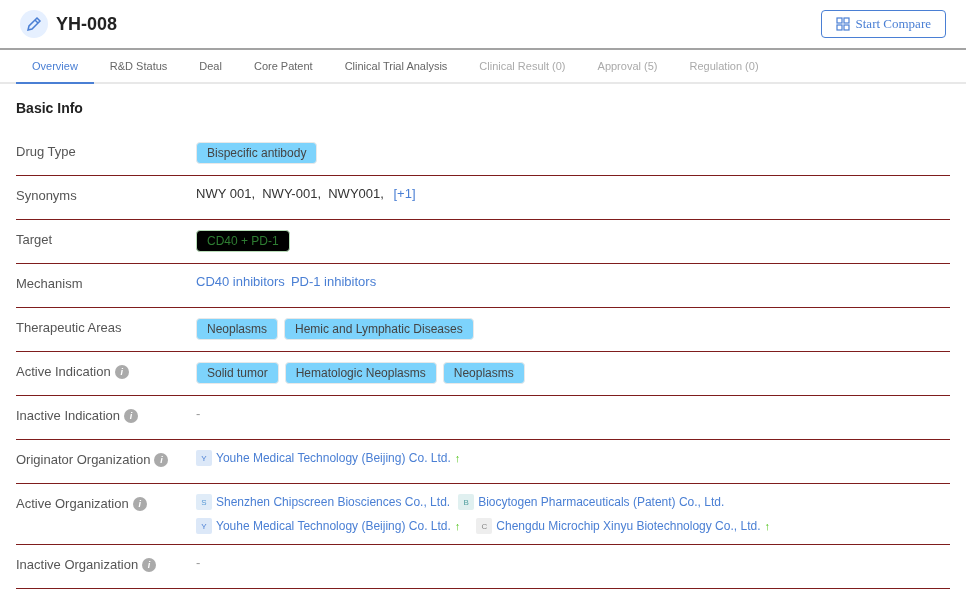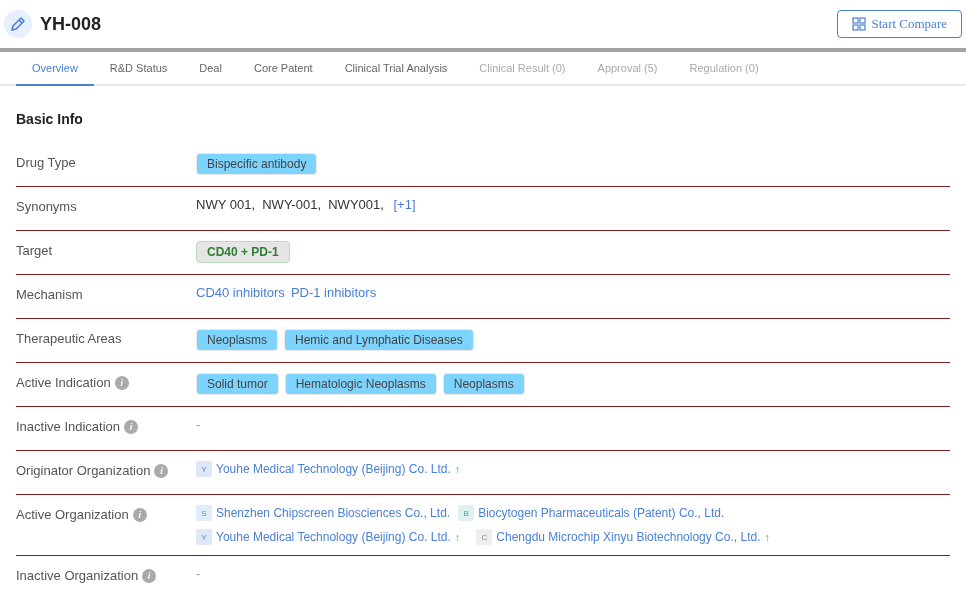--- a/index.html
+++ b/index.html
@@ -3,22 +3,22 @@
   <meta charset="utf-8">
   <style>
     * { box-sizing: border-box; margin: 0; padding: 0; }
     body { font-family: -apple-system, BlinkMacSystemFont, 'Segoe UI', sans-serif; font-size: 13px; color: #333; background: #fff; }
     
     
     .header {
       display: flex;
       align-items: center;
       justify-content: space-between;
-      padding: 10px 4px;
-      border-bottom: 4px solid #a3a3a3;
+      padding: 10px 20px;
+      border-bottom: 2px solid #a3a3a3;
     }
     .header-left {
       display: flex;
       align-items: center;
       gap: 8px;
     }
     .drug-icon {
       width: 28px;
       height: 28px;
       background: #e6f0ff;
@@ -70,21 +70,20 @@
     }
     .nav-tab.disabled { color: #aaa; cursor: default; }
     
     
     .content { padding: 16px 16px; }
     .section-title {
       font-size: 14px;
       font-weight: 600;
       color: #222;
       margin-bottom: 16px;
-      margin-top: 9px;
     }
     
     
     .info-row {
       display: flex;
       align-items: flex-start;
       padding: 10px 0;
       border-bottom: 1px solid #7f1d1d;
       min-height: 44px;
     }
@@ -112,24 +111,24 @@
       display: inline-flex;
       align-items: center;
       padding: 3px 10px;
       border-radius: 4px;
       font-size: 12px;
       background: #7dd3fc;
       color: #444;
       border: 1px solid #e8e8e8;
     }
     .tag-target {
-      background: #e5e5e5;
+      background: #000000;
       color: #2e7d32;
       border: 1px solid #b8ddb8;
-      font-weight: 700;
+      font-weight: 400;
     }
     
     
     .link-text {
       color: #4a7fd4;
       cursor: pointer;
     }
     
     
     .info-icon {

